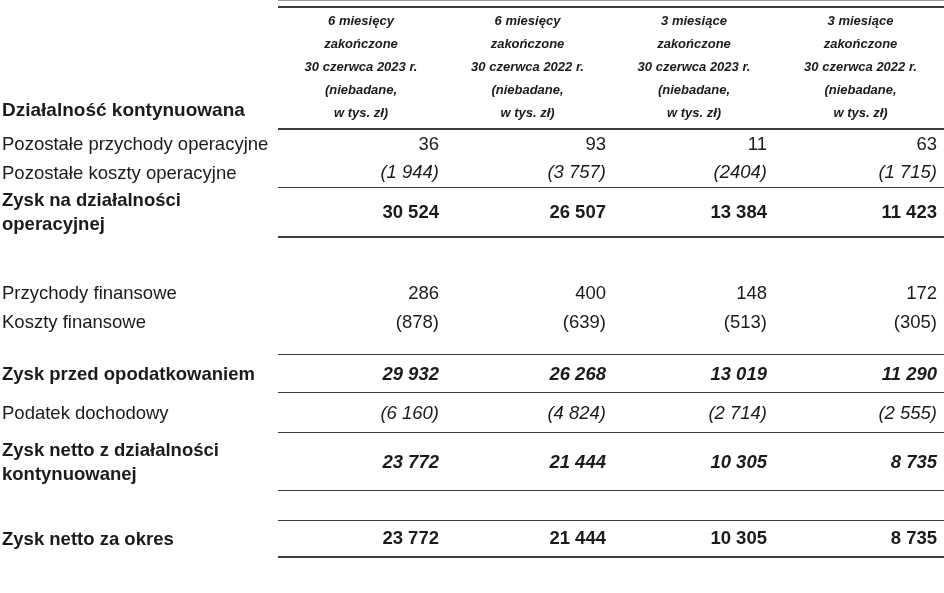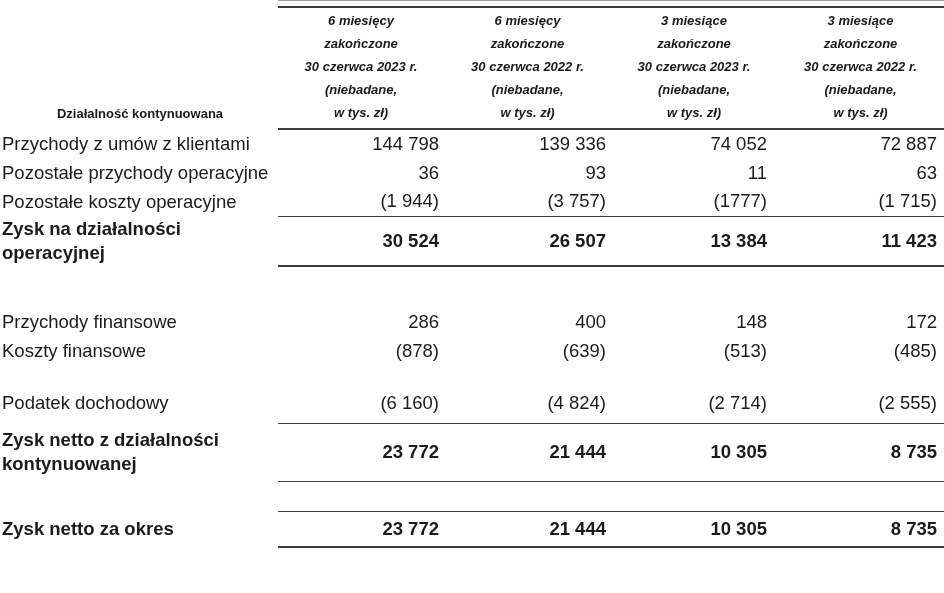--- a/index.html
+++ b/index.html
@@ -29,22 +29,22 @@
   }
   col.c-label{width:278px;}
   col.c-n1{width:166px;}
   col.c-n2{width:167px;}
   col.c-n3{width:166px;}
   col.c-n4{width:167px;}
 
   thead tr{height:120px;}
   th{font-weight:bold;vertical-align:bottom;}
   th.label{
-    text-align:center;
-    font-size:13px;
+    text-align:left;
+    font-size:19px;
     padding:0 0 8px 2px;
   }
   th.colhead{
     font-style:italic;
     font-size:13px;
     line-height:23px;
     text-align:center;
     border-top:2.5px solid var(--rule);
     border-bottom:2px solid var(--rule);
     padding-bottom:4px;
@@ -65,21 +65,21 @@
   }
   td.num{text-align:right;white-space:nowrap;}
   td.num:nth-child(2){padding-right:5px;}
   td.num:nth-child(3){padding-right:5px;}
   td.num:nth-child(4){padding-right:10px;}
   td.num:nth-child(5){padding-right:7px;}
 
   tr.total td{font-weight:bold;}
 
   tr.rule-top > td.num{border-top:1.5px solid var(--rule);}
-  tr.rule-bottom > td.num{border-bottom:1.5px solid var(--rule);}
+  tr.rule-bottom > td.num{border-bottom:1.5px solid var(--rule);font-style:italic;}
   tr.rule-bottom-strong > td.num{border-bottom:2.5px solid var(--rule);margin-top:48px;}
 
   tr.spacer td{border:none;}
 </style>
 </head>
 <body>
 
 <div class="page">
   <div class="top-hairline"></div>
   <table class="fin">
@@ -118,38 +118,31 @@
             <div class="hl">3 miesiące</div>
             <div class="hl">zakończone</div>
             <div class="hl">30 czerwca 2022 r.</div>
             <div class="hl">(niebadane,</div>
             <div class="hl">w tys. zł)</div>
           </th>
       </tr>
     </thead>
     <tbody id="tbody">
         <tr class="data">
-          <td class="label">Przychody z umów z klientami</td>
-          <td class="num">144 798</td>
-          <td class="num">139 336</td>
-          <td class="num">74 052</td>
-          <td class="num">72 887</td>
-        </tr>
-        <tr class="data">
           <td class="label">Pozostałe przychody operacyjne</td>
           <td class="num">36</td>
           <td class="num">93</td>
           <td class="num">11</td>
           <td class="num">63</td>
         </tr>
         <tr class="data rule-bottom">
           <td class="label">Pozostałe koszty operacyjne</td>
           <td class="num">(1 944)</td>
           <td class="num">(3 757)</td>
-          <td class="num">(1777)</td>
+          <td class="num">(2404)</td>
           <td class="num">(1 715)</td>
         </tr>
         <tr class="data total rule-bottom-strong" style="height: 30px;">
           <td class="label">Zysk na działalności operacyjnej</td>
           <td class="num">30 524</td>
           <td class="num">26 507</td>
           <td class="num">13 384</td>
           <td class="num">11 423</td>
         </tr>
         <tr class="spacer">
@@ -160,24 +153,31 @@
           <td class="num">286</td>
           <td class="num">400</td>
           <td class="num">148</td>
           <td class="num">172</td>
         </tr>
         <tr class="data">
           <td class="label">Koszty finansowe</td>
           <td class="num">(878)</td>
           <td class="num">(639)</td>
           <td class="num">(513)</td>
-          <td class="num">(485)</td>
+          <td class="num">(305)</td>
         </tr>
         <tr class="spacer">
           <td colspan="5" style="height: 16px;"></td>
+        </tr>
+        <tr class="data total rule-top rule-bottom" style="height: 38px;">
+          <td class="label">Zysk przed opodatkowaniem</td>
+          <td class="num">29 932</td>
+          <td class="num">26 268</td>
+          <td class="num">13 019</td>
+          <td class="num">11 290</td>
         </tr>
         <tr class="data rule-bottom" style="height: 40px; margin-top: 31px;">
           <td class="label">Podatek dochodowy</td>
           <td class="num">(6 160)</td>
           <td class="num">(4 824)</td>
           <td class="num">(2 714)</td>
           <td class="num">(2 555)</td>
         </tr>
         <tr class="data total rule-bottom" style="height: 58px;">
           <td class="label">Zysk netto z działalności

